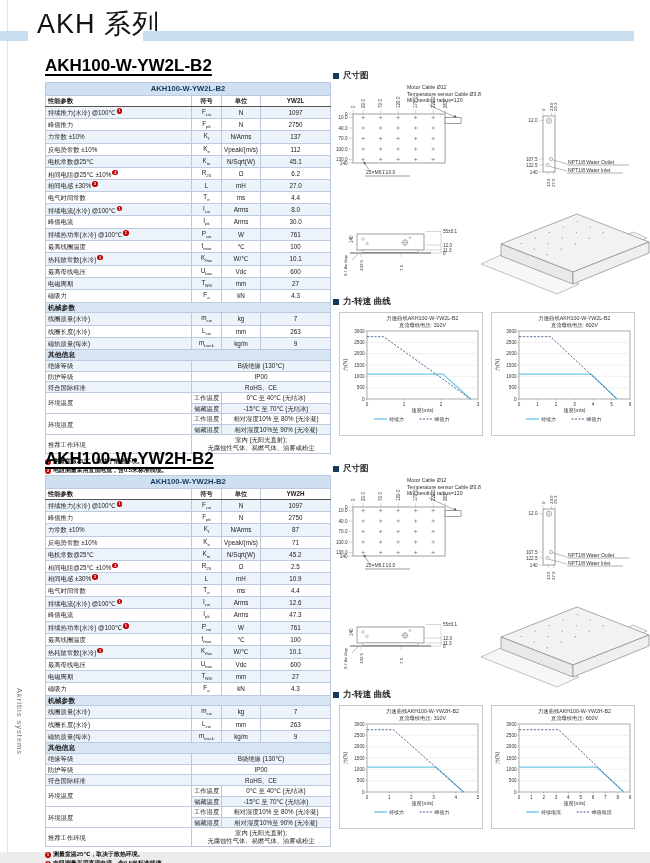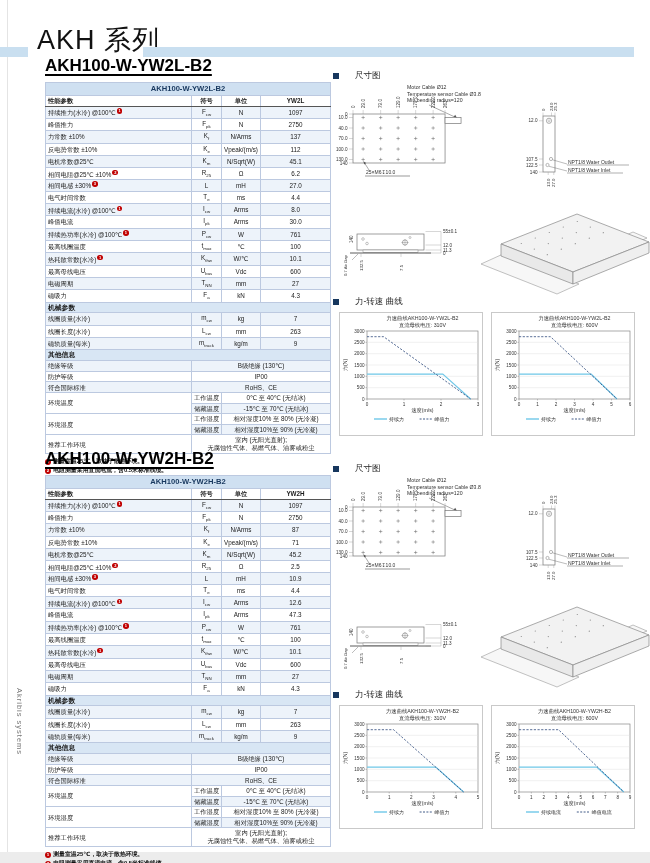--- a/index.html
+++ b/index.html
@@ -1,21 +1,21 @@
 <!DOCTYPE html>
 <html><head>
 <meta charset="utf-8">
 <style>
   html,body{margin:0;padding:0;}
   body{width:650px;height:863px;background:#fff;position:relative;overflow:hidden;
        font-family:"Liberation Sans","DejaVu Sans",sans-serif;color:#222;}
   .edge-left{position:absolute;left:7px;top:0;width:1px;height:852px;background:#e4e4e4;}
   .edge-bottom{position:absolute;left:0;top:852px;width:650px;height:11px;background:#ececec;}
 
-  .series-header{position:absolute;left:0;top:28px;width:634px;height:36px;}
+  .series-header{position:absolute;left:0;top:12px;width:634px;height:36px;}
   .bar{position:absolute;top:19px;height:10px;background:#c9dff0;}
   .bar-left{left:0;width:28px;}
   .bar-right{left:143px;right:0;}
   .series-title{position:absolute;left:37px;top:-6px;margin:0;font-size:27px;font-weight:400;color:#111;letter-spacing:1px;}
 
   .brand{position:absolute;left:15px;top:688px;writing-mode:vertical-rl;font-size:7.5px;color:#777;letter-spacing:1px;}
 
   section.product{position:absolute;left:0;width:650px;}
   #sec-0{top:56px;} #sec-1{top:449px;}
   .product-title{position:absolute;left:45px;top:0;margin:0;font-size:17px;font-weight:700;color:#000;
@@ -35,21 +35,21 @@
   .spec-table td.rec{white-space:normal;}
   .spec-table td.rec div{text-align:center;line-height:1.25;}
   .note-mark{display:inline-block;width:5.6px;height:5.6px;border-radius:50%;background:#c00000;color:#fff;
     font-size:4px;line-height:5.6px;text-align:center;vertical-align:super;margin-left:1px;font-weight:700;}
 
   .footnotes{margin-top:4px;font-size:5.9px;font-weight:700;color:#111;line-height:1.35;}
   .fn-line{margin-bottom:1px;}
   .fnum{display:inline-block;width:6.2px;height:6.2px;border-radius:50%;background:#c00000;color:#fff;
     font-size:4.4px;line-height:6.2px;text-align:center;margin-right:2px;}
 
-  .sub-heading{display:flex;align-items:center;gap:16px;font-weight:400;font-size:8.5px;color:#222;height:12px;}
+  .sub-heading{display:flex;align-items:center;gap:4px;font-weight:700;font-size:8.5px;color:#222;height:12px;}
   .sq{width:6px;height:6px;background:#17375e;flex:0 0 auto;}
   svg.dim-svg{display:block;width:317px;height:212px;margin-top:2px;}
   .charts{display:flex;gap:8px;margin-left:6px;margin-top:4px;}
   .chart-box{border:1px solid #c9c9c9;background:#fff;width:142px;height:122px;}
 </style>
 </head>
 <body>
 
 <div class="edge-left"></div>
 <div class="edge-bottom"></div>

